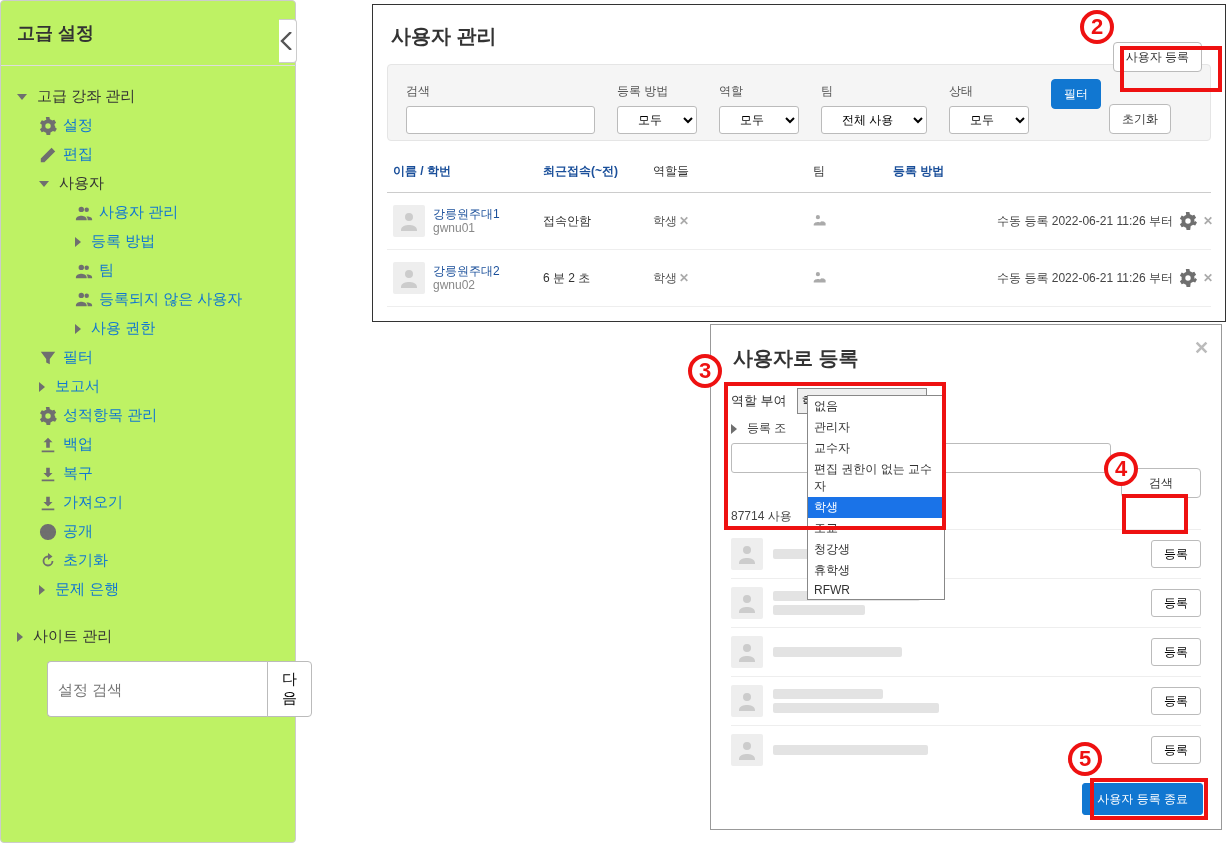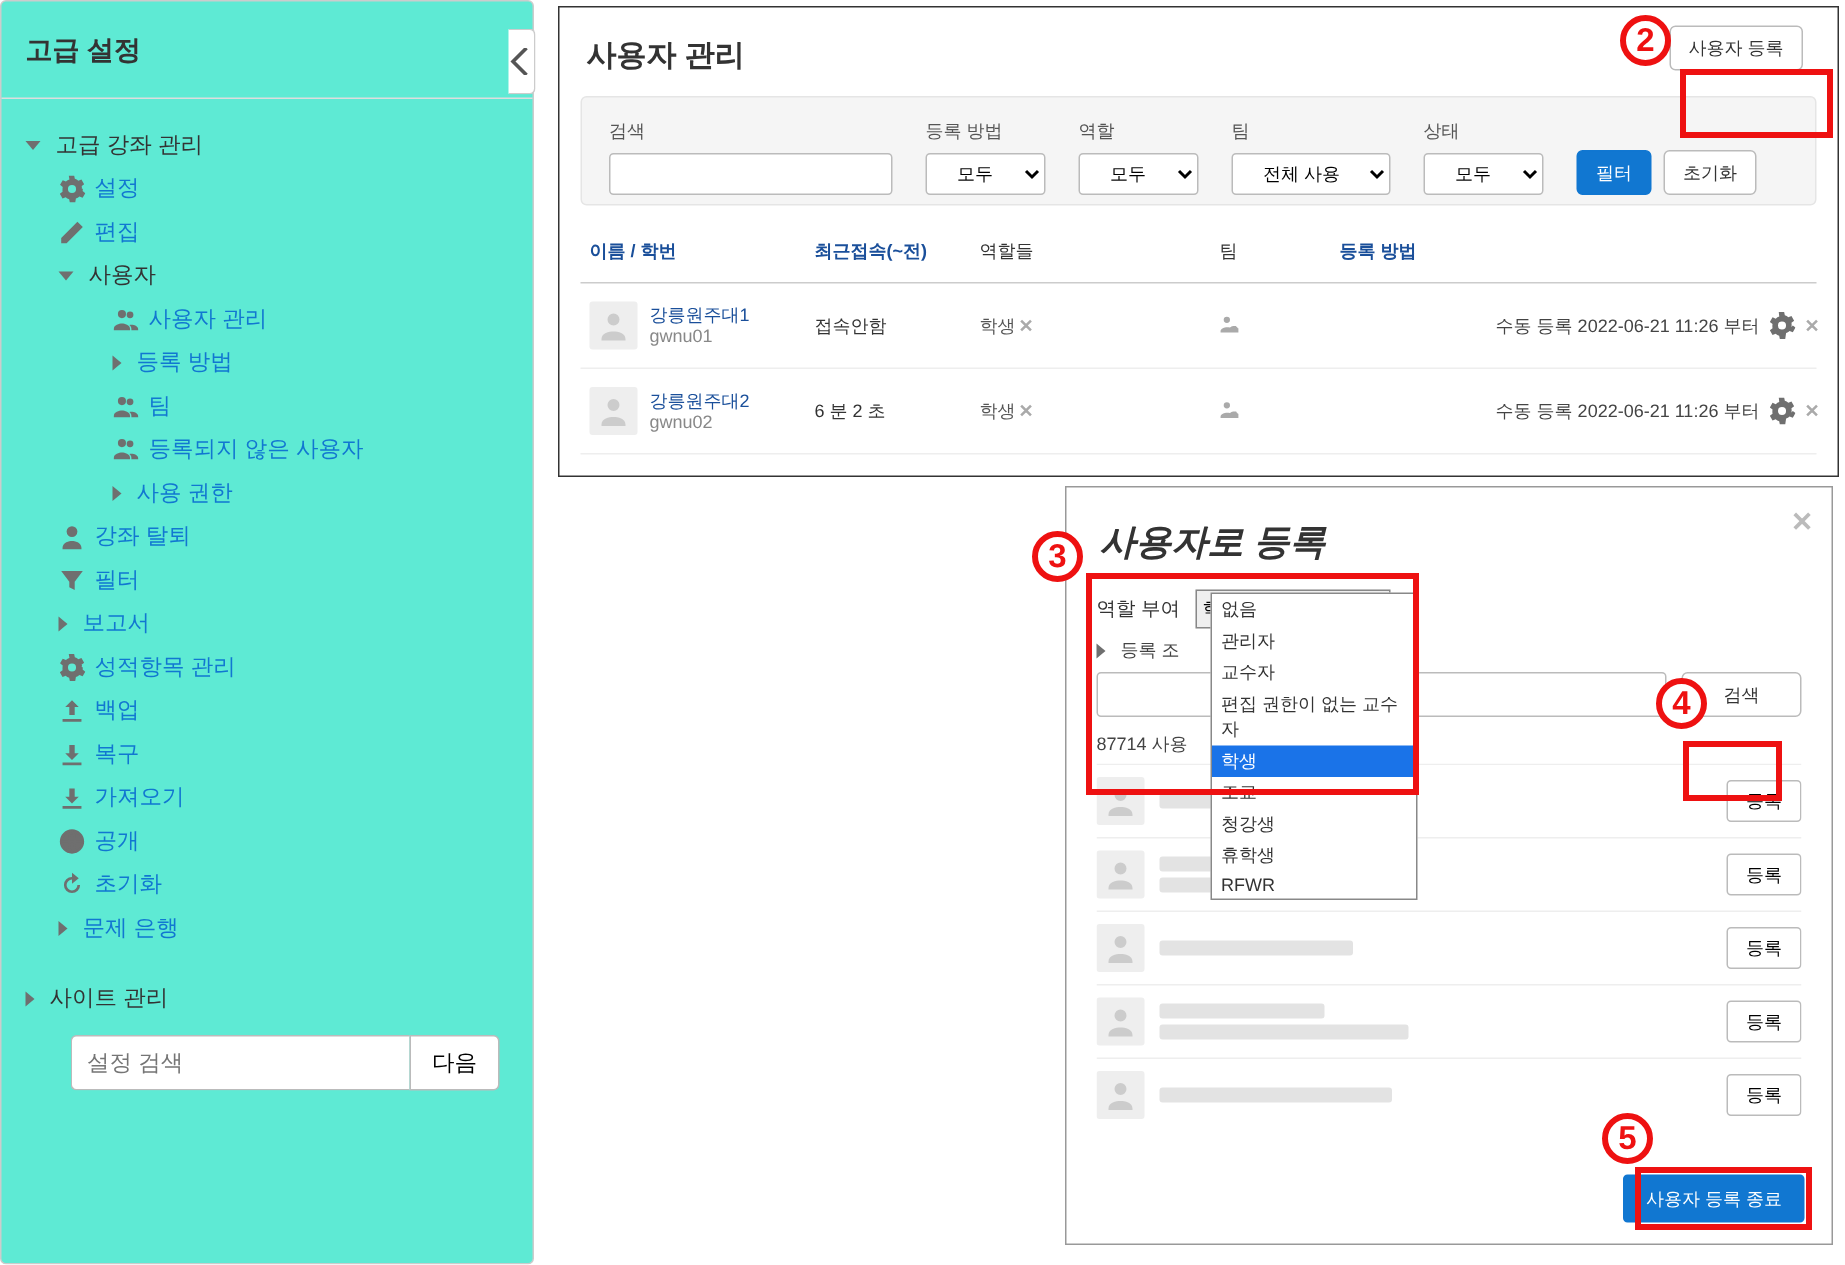--- a/index.html
+++ b/index.html
@@ -12,25 +12,25 @@
     width: 1230px;
     height: 843px;
     position: relative;
     overflow: hidden;
   }
 
   
   .sidebar {
     position: absolute;
     left: 0; top: 0;
-    width: 356px;
+    width: 296px;
     height: 843px;
     border: 1px solid #ccc;
     border-radius: 4px;
-    background: #5eead4;
+    background: #bef264;
   }
   .sb-header {
     padding: 20px 16px;
     border-bottom: 1px solid #ddd;
     font-size: 18px;
     font-weight: 700;
     position: relative;
   }
   .sb-collapse-tab {
     position: absolute;
@@ -163,21 +163,21 @@
   }
   .btn {
     height: 30px;
     border-radius: 4px;
     padding: 0 12px;
     font-size: 12px;
     cursor: pointer;
     display: inline-flex; align-items: center; justify-content: center;
   }
   .btn-primary { background: #1177d1; border: 1px solid #1177d1; color: #fff; }
-  .btn-default { background: #fff; border: 1px solid #bbb; color: #333; }
+  .btn-default { background: #fff; border: 1px solid #bbb; color: #333; margin-top: 25px; }
   .enroll-btn-wrap {
     position: absolute;
     right: 8px; top: -48px;
   }
 
   .tbl-head, .tbl-row {
     display: grid;
     grid-template-columns: 150px 110px 160px 80px 320px;
     align-items: center;
     font-size: 12px;
@@ -205,21 +205,21 @@
     width: 512px; height: 506px;
     border: 1px solid #999;
     background: #fff;
     z-index: 40;
     padding: 14px 20px;
   }
   .modal-close {
     position:absolute; right:12px; top:12px;
     color:#bbb; font-size:18px; font-weight:700; cursor:pointer;
   }
-  .modal-title { font-size: 24px; font-weight:700; margin: 6px 0 16px 2px; font-style: italic; }
+  .modal-title { font-size: 20px; font-weight:700; margin: 6px 0 16px 2px; }
   .role-row { display:flex; align-items:center; gap:10px; font-size:13px; margin-bottom:6px; }
   .role-row label { font-weight:400; }
   .role-row select { height:26px; border:1px solid #888; min-width:130px; font-size:12px; }
   .role-dropdown {
     position:absolute;
     left: 96px; top: 70px;
     width: 138px;
     background:#fff;
     border:1px solid #888;
     z-index:50;
@@ -323,28 +323,20 @@
           <span class="lbl" style="max-width:160px;">등록되지 않은 사용자</span>
         </div>
         <div class="tree-node link">
           <span class="bullet-tri"></span>
           <span class="lbl">사용 권한</span>
         </div>
       </div>
       <div class="tree-node link">
         <span class="ic grey">
             <svg viewBox="0 0 20 20">
-              <path d="M10 10a4 4 0 100-8 4 4 0 000 8zm-7 8c0-4 5-5 7-5s7 1 7 5v1H3v-1z"></path>
-            </svg>
-          </span>
-        <span class="lbl">강좌 탈퇴</span>
-      </div>
-      <div class="tree-node link">
-        <span class="ic grey">
-            <svg viewBox="0 0 20 20">
               <path d="M2 3h16l-6 8v6l-4-2v-4L2 3z"></path>
             </svg>
           </span>
         <span class="lbl">필터</span>
       </div>
       <div class="tree-node link">
         <span class="bullet-tri"></span>
         <span class="lbl">보고서</span>
       </div>
       <div class="tree-node link">

